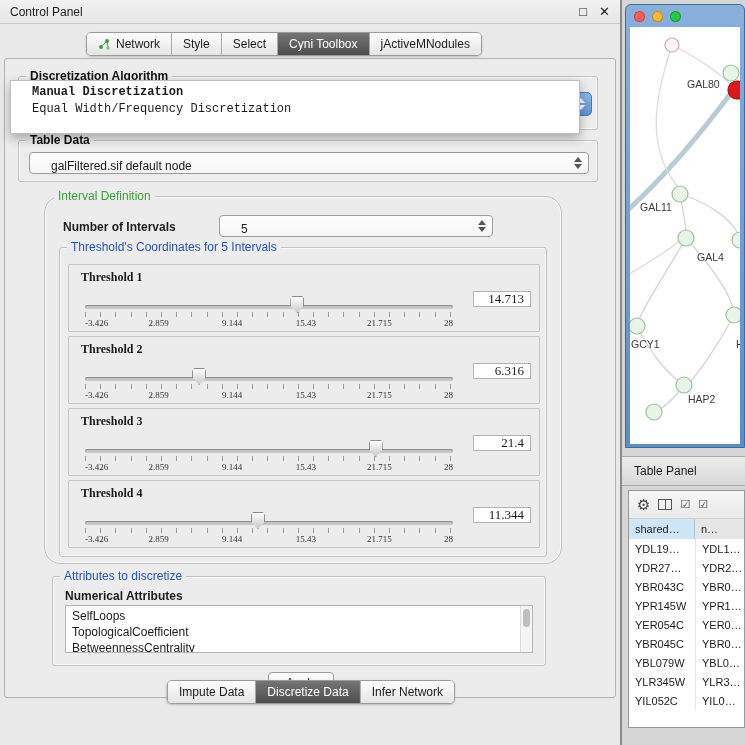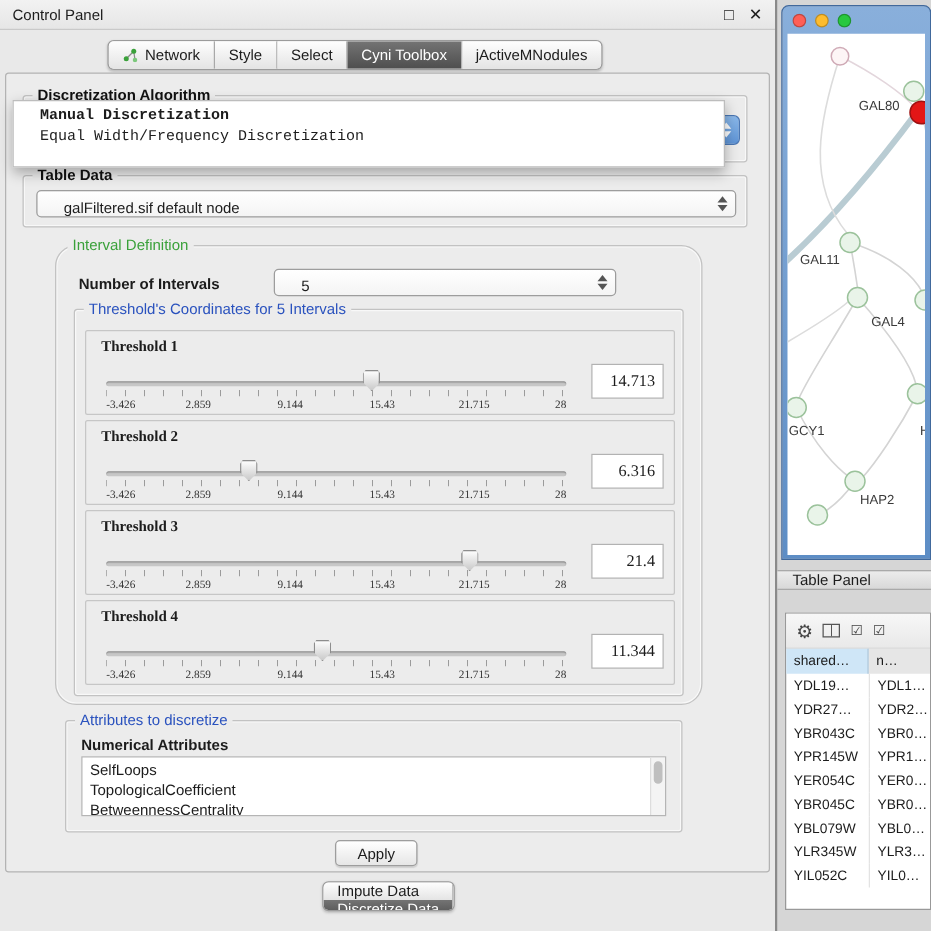--- a/index.html
+++ b/index.html
@@ -10,21 +10,21 @@
   .control-panel { position:absolute; left:0; top:0; width:622px; height:745px; background:#e9e9e9; border-right:2px solid #8a8a8a; }
   .cp-titlebar { position:absolute; left:0; top:0; width:100%; height:24px; display:flex; align-items:center; padding:0 10px; background:linear-gradient(#f2f2f2,#e6e6e6); border-bottom:1px solid #c9c9c9; }
   .cp-titlebar .win-icons { margin-left:auto; display:flex; gap:12px; color:#222; font-size:13px; }
   .cp-titlebar .win-icons span { cursor:default; }
 
   .tabbar { position:absolute; display:flex; height:24px; border:1px solid #9b9b9b; border-radius:5px; overflow:hidden; box-shadow:0 1px 2px rgba(0,0,0,.18); background:#fff; }
   .tab { display:flex; align-items:center; gap:5px; padding:0 11px; background:linear-gradient(#fefefe,#e4e4e4); border-right:1px solid #a8a8a8; color:#1c1c1c; white-space:nowrap; }
   .tab:last-child { border-right:none; }
   .tab.sel { background:linear-gradient(#747474,#4e4e4e); color:#fff; }
   .tabbar-top { left:86px; top:32px; }
-  .tabbar-bottom { left:311px; top:705px; transform:translateX(-50%);flex-direction:column; }
+  .tabbar-bottom { left:311px; top:680px; transform:translateX(-50%); }
 
   .main-box { position:absolute; left:4px; top:58px; width:612px; height:640px; border:1px solid #b3b3b3; border-radius:3px; background:#ececec; }
 
   .groupbox { position:absolute; border:1px solid #c2c2c2; border-radius:3px; box-shadow:inset 0 0 0 1px rgba(255,255,255,.65); }
   .grouptitle { position:absolute; background:#ececec; padding:0 4px; line-height:13px; white-space:nowrap; }
   .t-dark { color:#111; font-weight:bold; }
   .t-green { color:#3aa13a; }
   .t-blue { color:#2a52be; }
 
   .combo { position:absolute; background:linear-gradient(#ffffff,#f4f4f4); border:1px solid #9d9d9d; border-radius:4px; display:flex; align-items:flex-end; padding:0 24px 0 21px; height:22px; }
@@ -37,21 +37,21 @@
   .combo-fragment { position:absolute; left:574px; top:92px; width:18px; height:24px; border-radius:5px; background:linear-gradient(#8ab8ea,#5e94d6); border:1px solid #4a77b4; }
   .combo-fragment .arrows .up { border-bottom-color:#fff; } .combo-fragment .arrows .down { border-top-color:#fff; }
   .popup { position:absolute; left:10px; top:80px; width:570px; height:54px; background:#fff; border:1px solid #bdbdbd; box-shadow:0 4px 10px rgba(0,0,0,.3); z-index:40; padding-top:2px; }
   .popup .prompt { height:16px; text-align:center; color:#b3b3b3; }
   .popup .opt { height:17px; padding-left:21px; display:flex; align-items:center;font-family:Liberation Mono, monospace; }
   .popup .opt.b { font-weight:bold; }
 
   
   .threshold { position:absolute; left:8px; width:472px; height:68px; border:1px solid #c6c6c6; border-radius:2px;font-family:Liberation Serif, serif; }
   .th-label { position:absolute; left:12px; top:5px; font-weight:bold; }
-  .th-value { position:absolute; right:8px; top:26px; width:58px; height:28px; background:#fff; border:1px solid #b2b2b2; font-size:13px; display:flex; align-items:center; justify-content:flex-end; padding-right:6px; }
+  .th-value { position:absolute; right:8px; top:26px; width:58px; height:16px; background:#fff; border:1px solid #b2b2b2; font-size:13px; display:flex; align-items:center; justify-content:flex-end; padding-right:6px; }
   .slider { position:absolute; left:16px; right:86px; top:30px; height:36px; }
   .track { position:absolute; left:0; right:0; top:10px; height:4px; background:#c7c7c7; border-radius:2px; box-shadow:inset 0 1px 1px rgba(0,0,0,.3); }
   .thumb { position:absolute; top:1px; width:14px; height:17px; margin-left:-7px; background:linear-gradient(#fdfdfd,#cacaca); border:1px solid #8d8d8d; clip-path:polygon(15% 0,85% 0,100% 18%,100% 58%,50% 100%,0 58%,0 18%); }
   .ticks { position:absolute; left:0; right:0; top:17px; height:5px; background:repeating-linear-gradient(90deg,#9b9b9b 0 1px,transparent 1px 15.2px); }
   .scale { position:absolute; left:0; right:0; top:23px; height:12px; font-size:9px; color:#333; }
   .scale span { position:absolute; white-space:nowrap; }
   .s0 { left:0; } .s1 { left:20%; transform:translateX(-50%); } .s2 { left:40%; transform:translateX(-50%); }
   .s3 { left:60%; transform:translateX(-50%); } .s4 { left:80%; transform:translateX(-50%); } .s5 { right:0; }
 
   .listbox { position:absolute; background:#fff; border:1px solid #b5b5b5; line-height:16px; padding:2px 14px 0 6px; overflow:hidden; }
@@ -63,21 +63,21 @@
   .bold { font-weight:bold; }
 
   
   .right-section { position:absolute; left:622px; top:0; width:123px; height:745px; background:#d6d6d6; }
   .netwin { position:absolute; left:3px; top:4px; width:120px; height:444px; background:linear-gradient(#89afdb,#5d8dc5); border:1px solid #41699c; border-radius:6px 6px 0 0; }
   .lights { position:absolute; left:8px; top:6px; display:flex; gap:7px; }
   .light { width:11px; height:11px; border-radius:50%; border:1px solid rgba(0,0,0,.25); }
   .l-red { background:#ff5f57; } .l-yellow { background:#febc2e; } .l-green { background:#28c840; }
   .netcanvas { position:absolute; left:4px; top:22px; width:110px; height:417px; background:#fff; overflow:hidden; }
 
-  .tp-strip { position:absolute; left:0; top:456px; width:123px; height:16px; background:linear-gradient(#ececec,#d8d8d8); border-top:1px solid #a9a9a9; border-bottom:1px solid #a9a9a9; display:flex; align-items:center; padding-left:12px; }
+  .tp-strip { position:absolute; left:0; top:456px; width:123px; height:30px; background:linear-gradient(#ececec,#d8d8d8); border-top:1px solid #a9a9a9; border-bottom:1px solid #a9a9a9; display:flex; align-items:center; padding-left:12px; }
   .tablewin { position:absolute; left:6px; top:490px; width:117px; height:238px; background:#fff; border:1px solid #999; }
   .ttoolbar { height:28px; background:linear-gradient(#f7f7f7,#e9e9e9); border-bottom:1px solid #cfcfcf; display:flex; align-items:center; gap:8px; padding:0 8px; color:#444; }
   .gear { font-size:15px; }
   .colicon { width:14px; height:11px; border:1px solid #555; background:linear-gradient(90deg,transparent 6px,#555 6px,#555 7px,transparent 7px); }
   .chk { font-size:11px; }
   .thead { display:flex; height:20px; font-size:11px; }
   .hc1 { width:66px; background:#cfe6f7; border-right:1px solid #a9c2d6; display:flex; align-items:center; padding-left:6px; }
   .hc2 { flex:1; background:#e6e6e6; display:flex; align-items:center; padding-left:6px; }
   .trow { display:flex; height:19px; font-size:11px; }
   .c1 { width:66px; display:flex; align-items:center; padding-left:6px; }

